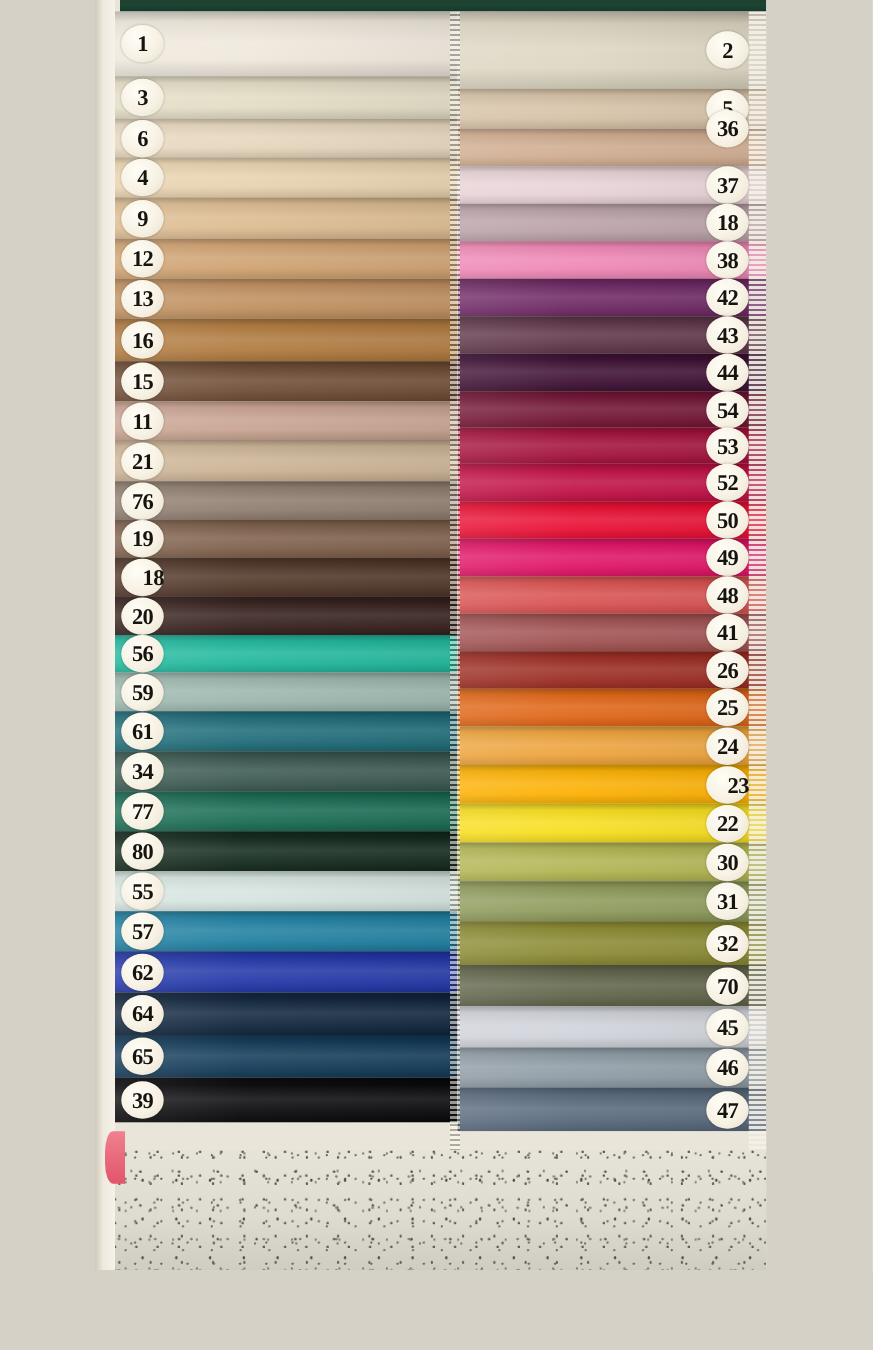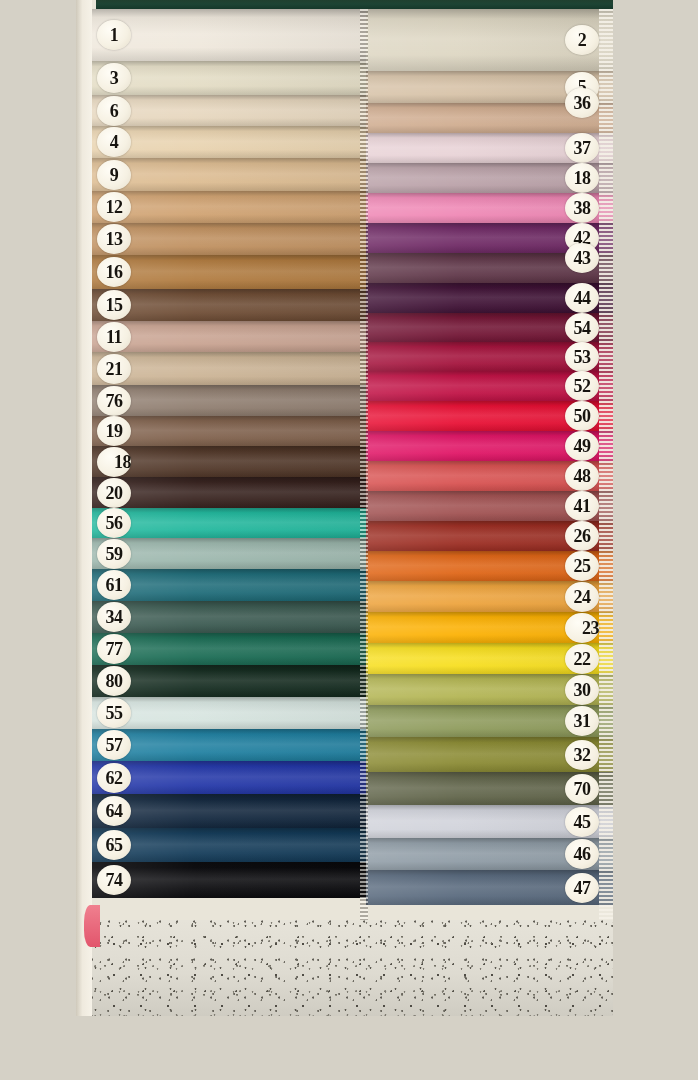--- a/index.html
+++ b/index.html
@@ -439,29 +439,29 @@
         <div class="badge left" style="top: 539px;">59</div>
         <div class="badge left" style="top: 570px;">61</div>
         <div class="badge left" style="top: 602px;">34</div>
         <div class="badge left" style="top: 634px;">77</div>
         <div class="badge left" style="top: 666px;">80</div>
         <div class="badge left" style="top: 698px;">55</div>
         <div class="badge left" style="top: 730px;">57</div>
         <div class="badge left" style="top: 763px;">62</div>
         <div class="badge left" style="top: 796px;">64</div>
         <div class="badge left" style="top: 830px;">65</div>
-        <div class="badge left" style="top: 865px;">74</div>
+        <div class="badge left" style="top: 865px;">39</div>
         <div class="badge right" style="top: 25px;">2</div>
         <div class="badge right" style="top: 72px;">5</div>
         <div class="badge right" style="top: 88px;">36</div>
         <div class="badge right" style="top: 133px;">37</div>
         <div class="badge right" style="top: 163px;">18</div>
         <div class="badge right" style="top: 193px; text-align: center;">38</div>
         <div class="badge right" style="top: 223px;">42</div>
-        <div class="badge right" style="top: 243px;">43</div>
+        <div class="badge right" style="top: 253px;">43</div>
         <div class="badge right" style="top: 283px;">44</div>
         <div class="badge right" style="top: 313px;">54</div>
         <div class="badge right" style="top: 342px;">53</div>
         <div class="badge right" style="top: 371px;">52</div>
         <div class="badge right" style="top: 401px;">50</div>
         <div class="badge right" style="top: 431px;">49</div>
         <div class="badge right" style="top: 461px;">48</div>
         <div class="badge right" style="top: 491px;">41</div>
         <div class="badge right" style="top: 521px;">26</div>
         <div class="badge right" style="top: 551px;">25</div>

